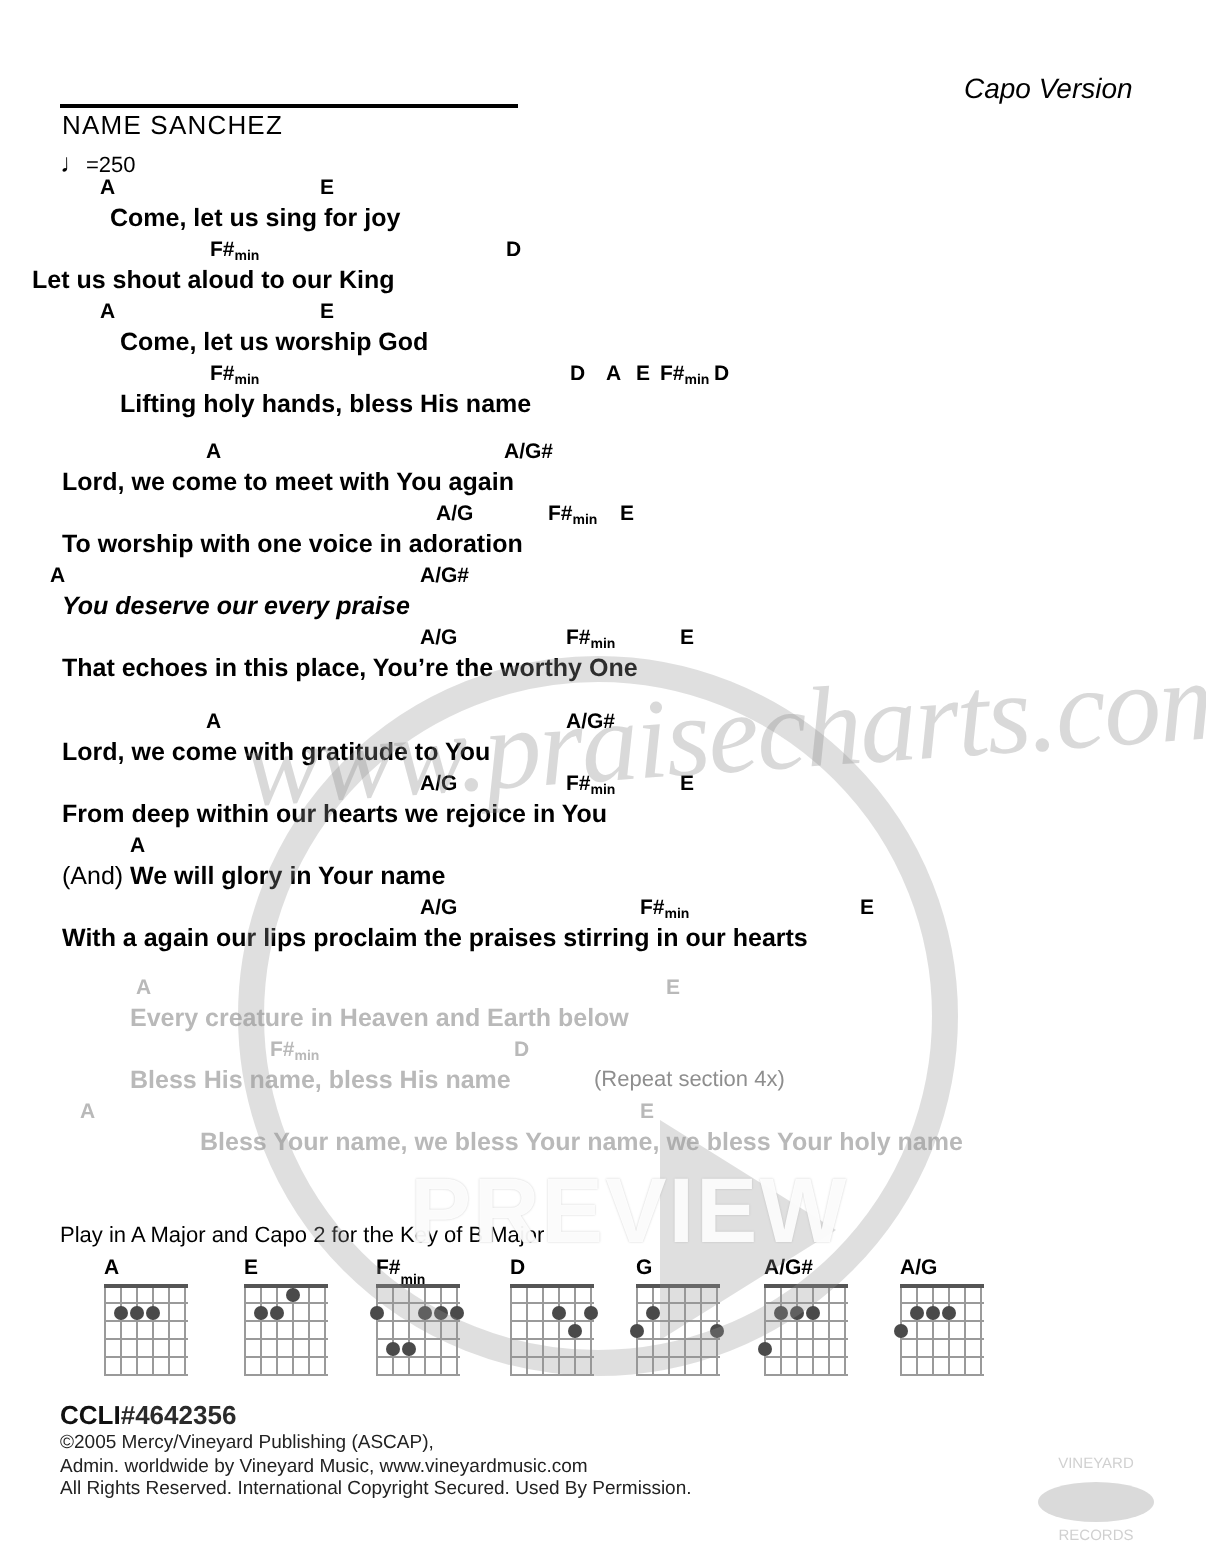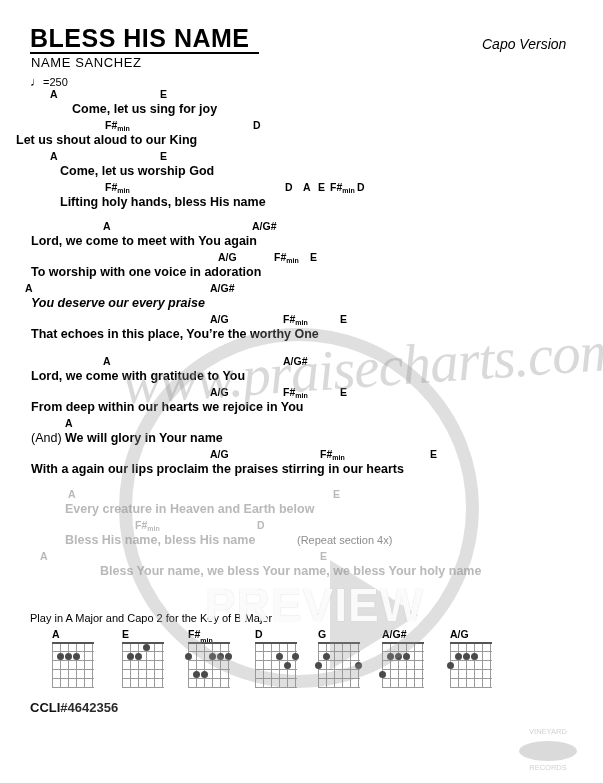--- a/index.html
+++ b/index.html
@@ -139,30 +139,29 @@
     border-radius:50%; background:rgba(150,150,150,0.35);
   }
   .wm-corner .txt { position:absolute; left:0; top:0; width:86px; text-align:center; font-size:7.5px; }
   .wm-corner .txt2 { position:absolute; left:0; top:36px; width:86px; text-align:center; font-size:7.5px; }
 </style>
 </head>
 <body>
 
 <div class="sheet">
 
-  <div class="title">BLESS HIS NAME</div>
   <div class="title-rule"></div>
   <div class="author">NAME SANCHEZ</div>
   <div class="capo">Capo Version</div>
   <div class="tempo"><span class="note">♩</span><span>=250</span></div>
 
   <div id="body-layer">
       <div class="chord" style="left: 50px; top: 88px;">A</div>
       <div class="chord" style="left: 160px; top: 88px;">E</div>
-      <div class="lyric" style="left: 72px; top: 102px;">Come, let us sing for joy</div>
+      <div class="lyric" style="left: 55px; top: 102px;">Come, let us sing for joy</div>
       <div class="chord" style="left: 105px; top: 119px;">F#<sub>min</sub></div>
       <div class="chord" style="left: 253px; top: 119px;">D</div>
       <div class="lyric" style="left: 16px; top: 133px;">Let us shout aloud to our King</div>
       <div class="chord" style="left: 50px; top: 150px;">A</div>
       <div class="chord" style="left: 160px; top: 150px;">E</div>
       <div class="lyric" style="left: 60px; top: 164px;">Come, let us worship God</div>
       <div class="chord" style="left: 105px; top: 181px;">F#<sub>min</sub></div>
       <div class="chord" style="left: 285px; top: 181px;">D</div>
       <div class="chord" style="left: 303px; top: 181px;">A</div>
       <div class="chord" style="left: 318px; top: 181px;">E</div>
@@ -354,20 +353,25 @@
           <div class="dot" style="left: 5px; top: 11px;"></div>
           <div class="dot" style="left: 13px; top: 11px;"></div>
           <div class="dot" style="left: 21px; top: 11px;"></div>
         </div>
       </div>
     </div>
 
   <div class="ccli">
     <span>CCLI</span><span class="num">#4642356</span>
   </div>
+  <div class="copy" id="copy-layer">
+      <div>©2005 Mercy/Vineyard Publishing (ASCAP),</div>
+      <div>Admin. worldwide by Vineyard Music, www.vineyardmusic.com</div>
+      <div>All Rights Reserved. International Copyright Secured. Used By Permission.</div>
+    </div>
 
   <div class="wm wm-ring"></div>
   <div class="wm wm-text">www.praisecharts.com</div>
   <div class="wm wm-tri"></div>
   <div class="wm wm-preview">PREVIEW</div>
   <div class="wm wm-corner">
     <div class="oval"></div>
     <div class="txt">VINEYARD</div>
     <div class="txt2">RECORDS</div>
   </div>

